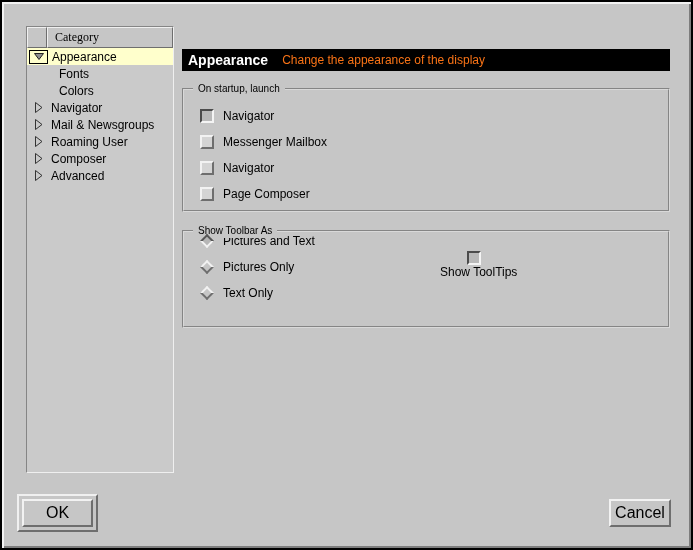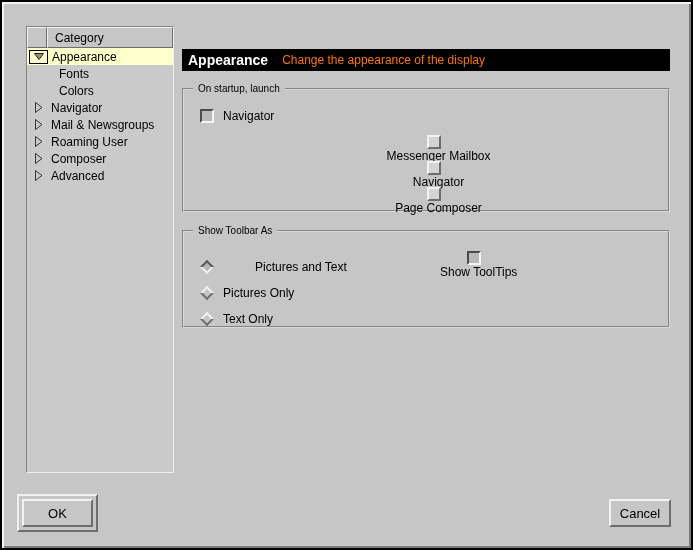--- a/index.html
+++ b/index.html
@@ -22,21 +22,21 @@
     border-bottom:1px solid #efefef; border-right:1px solid #efefef;
   }
   .tree-header { display:flex; height:21px; }
   .tree-header .cell {
     background:#c6c6c6;
     border-top:1px solid #f0f0f0; border-left:1px solid #f0f0f0;
     border-bottom:1px solid #6e6e6e; border-right:1px solid #6e6e6e;
     font-size:12px; display:flex; align-items:center;
   }
   .tree-header .cell.corner { width:20px; }
-  .tree-header .cell.main { flex:1; padding-left:7px; }
+  .tree-header .cell.main { flex:1; padding-left:7px;font-family:Liberation Serif, serif; }
 
   .tree-row {
     display:flex; align-items:center; height:17px; padding-left:8px;
     font-size:12px; cursor:default;
   }
   .tree-row .expander { width:16px; display:flex; align-items:center; }
   .tree-row.selected { background:#ffffcc; padding-left:2px; }
   .tree-row.selected .expander-box {
     width:19px; height:14px; border:1px solid #000; background:#ffffcc;
     display:flex; align-items:center; justify-content:center; margin-right:4px;
@@ -61,22 +61,22 @@
     padding:0 5px; font-size:10px; line-height:14px;
   }
   .group-startup { top:86px; height:124px; }
   .group-toolbar { top:228px; height:98px; }
 
   .opt-row {
     display:flex; align-items:center; height:14px; margin-left:16px;
     font-size:12px; cursor:default;
   }
   .group-startup .opt-row:first-of-type { margin-top:19px; }
-  .group-startup .opt-row + .opt-row { margin-top:12px;flex-direction:column; }
-  .group-toolbar .opt-row:first-of-type { margin-top:28px;gap:32px; }
+  .group-startup .opt-row + .opt-row { margin-top:12px; }
+  .group-toolbar .opt-row:first-of-type { margin-top:2px; }
   .group-toolbar .opt-row + .opt-row { margin-top:12px; }
   .opt-row .opt-label { margin-left:9px; }
 
   
   .cb {
     width:14px; height:14px; flex:0 0 14px;
     border:2px solid; border-color:#f2f2f2 #6e6e6e #6e6e6e #f2f2f2;
     background:#d4d4d4;
   }
   .cb.checked {
@@ -105,21 +105,21 @@
 
   
   .default-ring {
     position:absolute; left:15px; top:492px; width:81px; height:38px;
     border:2px solid; border-color:#f0f0f0 #6e6e6e #6e6e6e #f0f0f0;
     padding:3px; background:#c6c6c6;
   }
   .btn {
     background:#c6c6c6;
     border:2px solid; border-color:#f2f2f2 #6e6e6e #6e6e6e #f2f2f2;
-    font-size:13px; font-family:"Liberation Sans", sans-serif;
+    font-size:16px; font-family:"Liberation Sans", sans-serif;
     display:flex; align-items:center; justify-content:center;
     width:100%; height:100%; cursor:default;
   }
   .btn-cancel {
     position:absolute; left:607px; top:497px; width:62px; height:28px;
   }
 </style>
 </head>
 <body>
 

